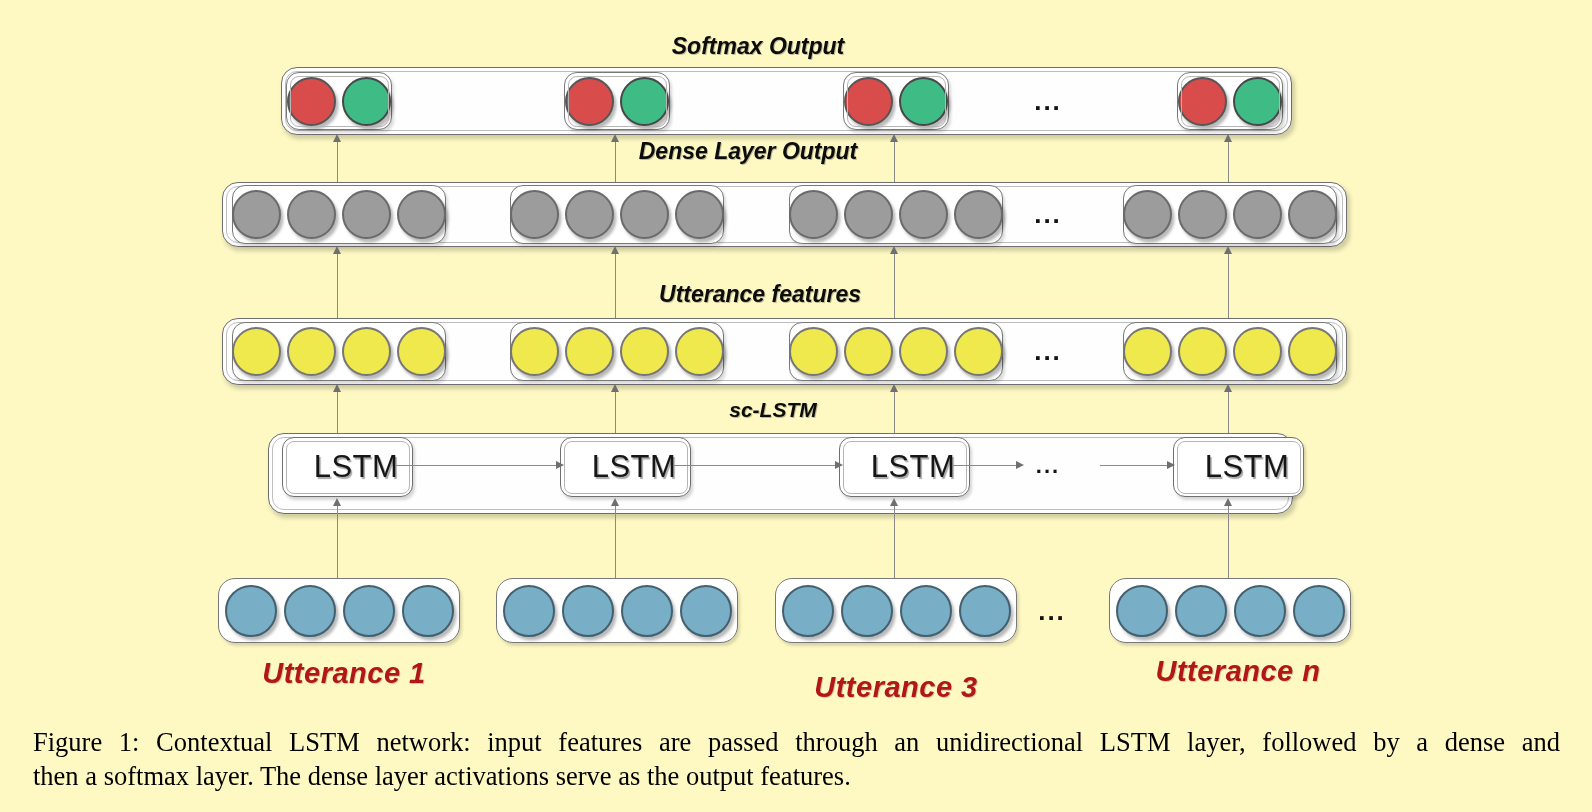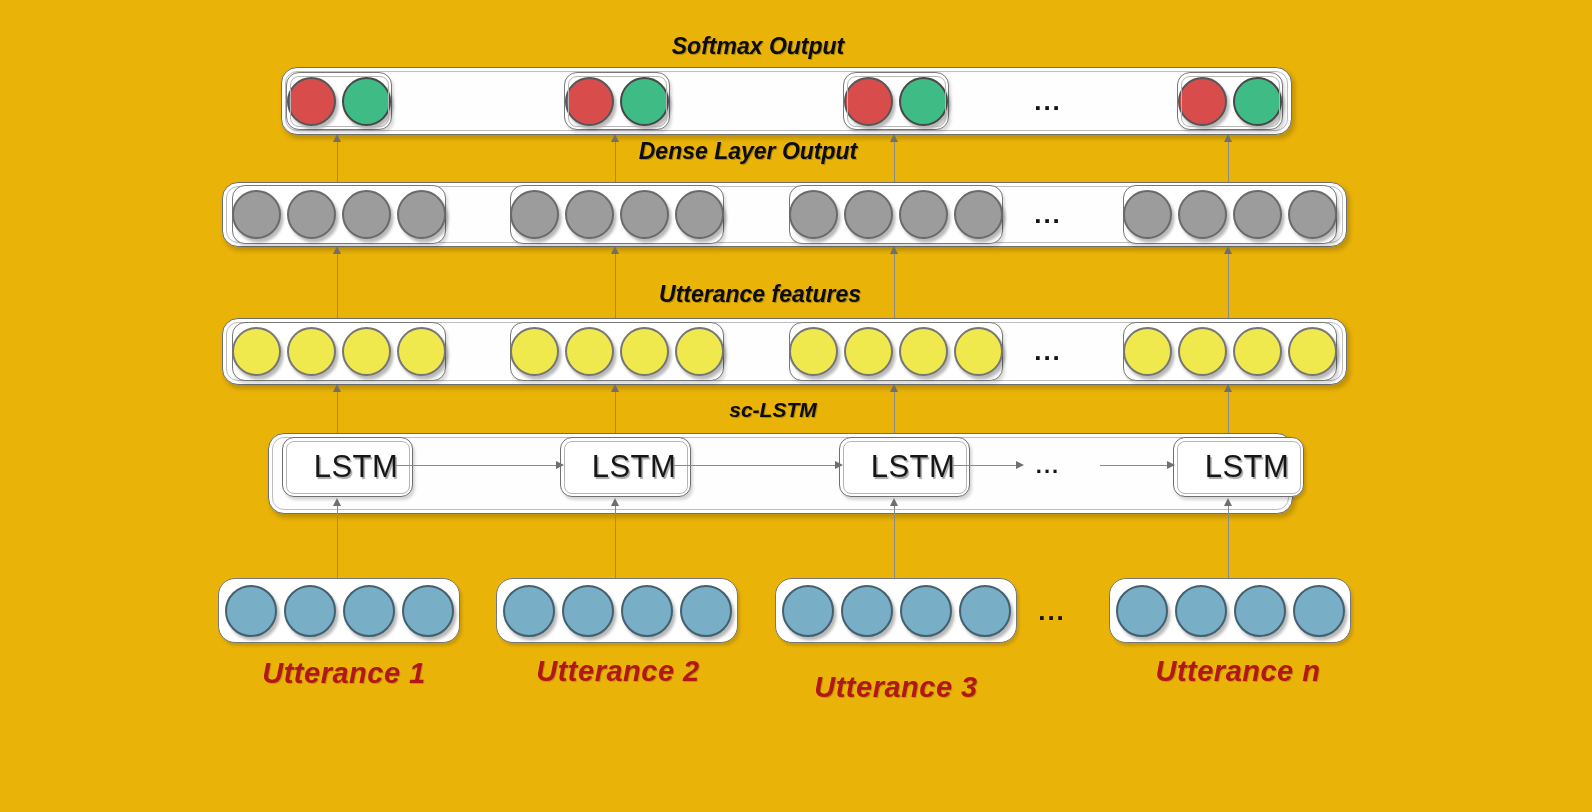--- a/index.html
+++ b/index.html
@@ -1,17 +1,17 @@
 <!DOCTYPE html>
 <html><head>
 <meta charset="utf-8">
 <style>
   html,body { margin:0; padding:0; background:#ffffff; }
   .stage {
-    position:relative; width:1592px; height:812px; background:#eab308;
+    position:relative; width:1592px; height:812px; background:#fef9c3;
     font-family:"Liberation Sans", sans-serif; overflow:hidden;
   }
 
   
   .layer-label {
     position:absolute; transform:translateX(-50%);
     font-style:italic; font-weight:700; font-size:23px; color:#0c0c0c;
     white-space:nowrap; text-shadow:1px 1px 0 rgba(0,0,0,.25);
   }
   .layer-label.small { font-size:21px;margin-left:7px; }
@@ -231,18 +231,21 @@
   </div>
   <div class="group uttbox" style="left:1109px; top:578px; width:240px; height:63px;">
     <span class="cir blue"></span>
       <span class="cir blue"></span>
       <span class="cir blue"></span>
       <span class="cir blue"></span>
   </div>
   <div class="dots" style="left:1052px; top:611px;">...</div>
 
   <div class="utt-label" style="left:344px; top:657px;">Utterance 1</div>
-  <div class="utt-label" style="left:618px; top:655px;">Utterance 2</div>
   <div class="utt-label" style="left:896px; top:655px;margin-top:16px;">Utterance 3</div>
   <div class="utt-label" style="left:1214px; top:655px;margin-left:24px;">Utterance n</div>
 
+  <div class="caption">
+    <div class="l1">Figure 1: Contextual LSTM network: input features are passed through an unidirectional LSTM layer, followed by a dense and</div>
+    <div class="l2">then a softmax layer. The dense layer activations serve as the output features.</div>
+  </div>
 
 </div>
 
 </body></html>

